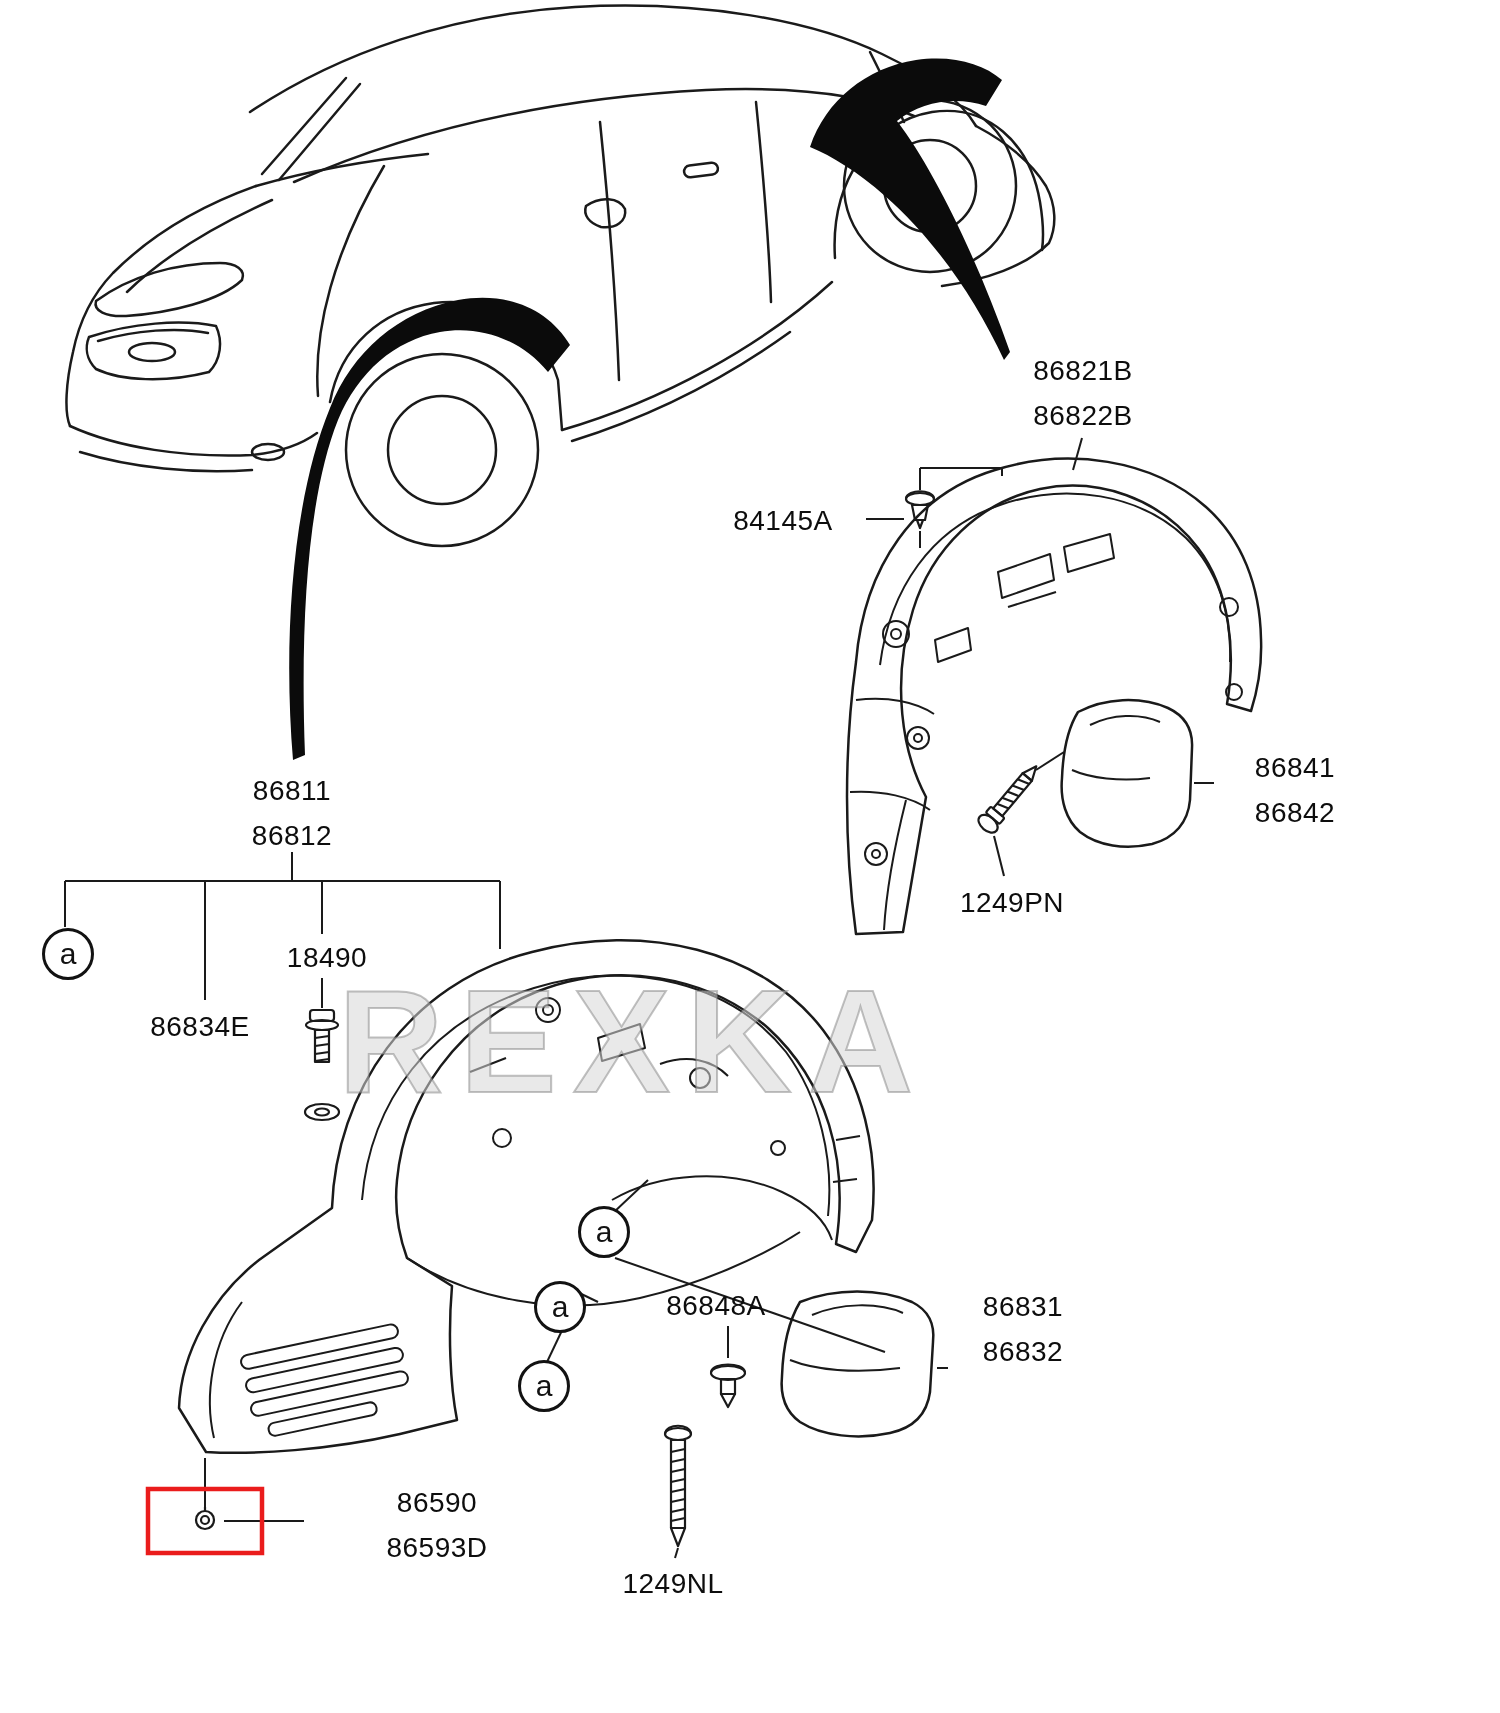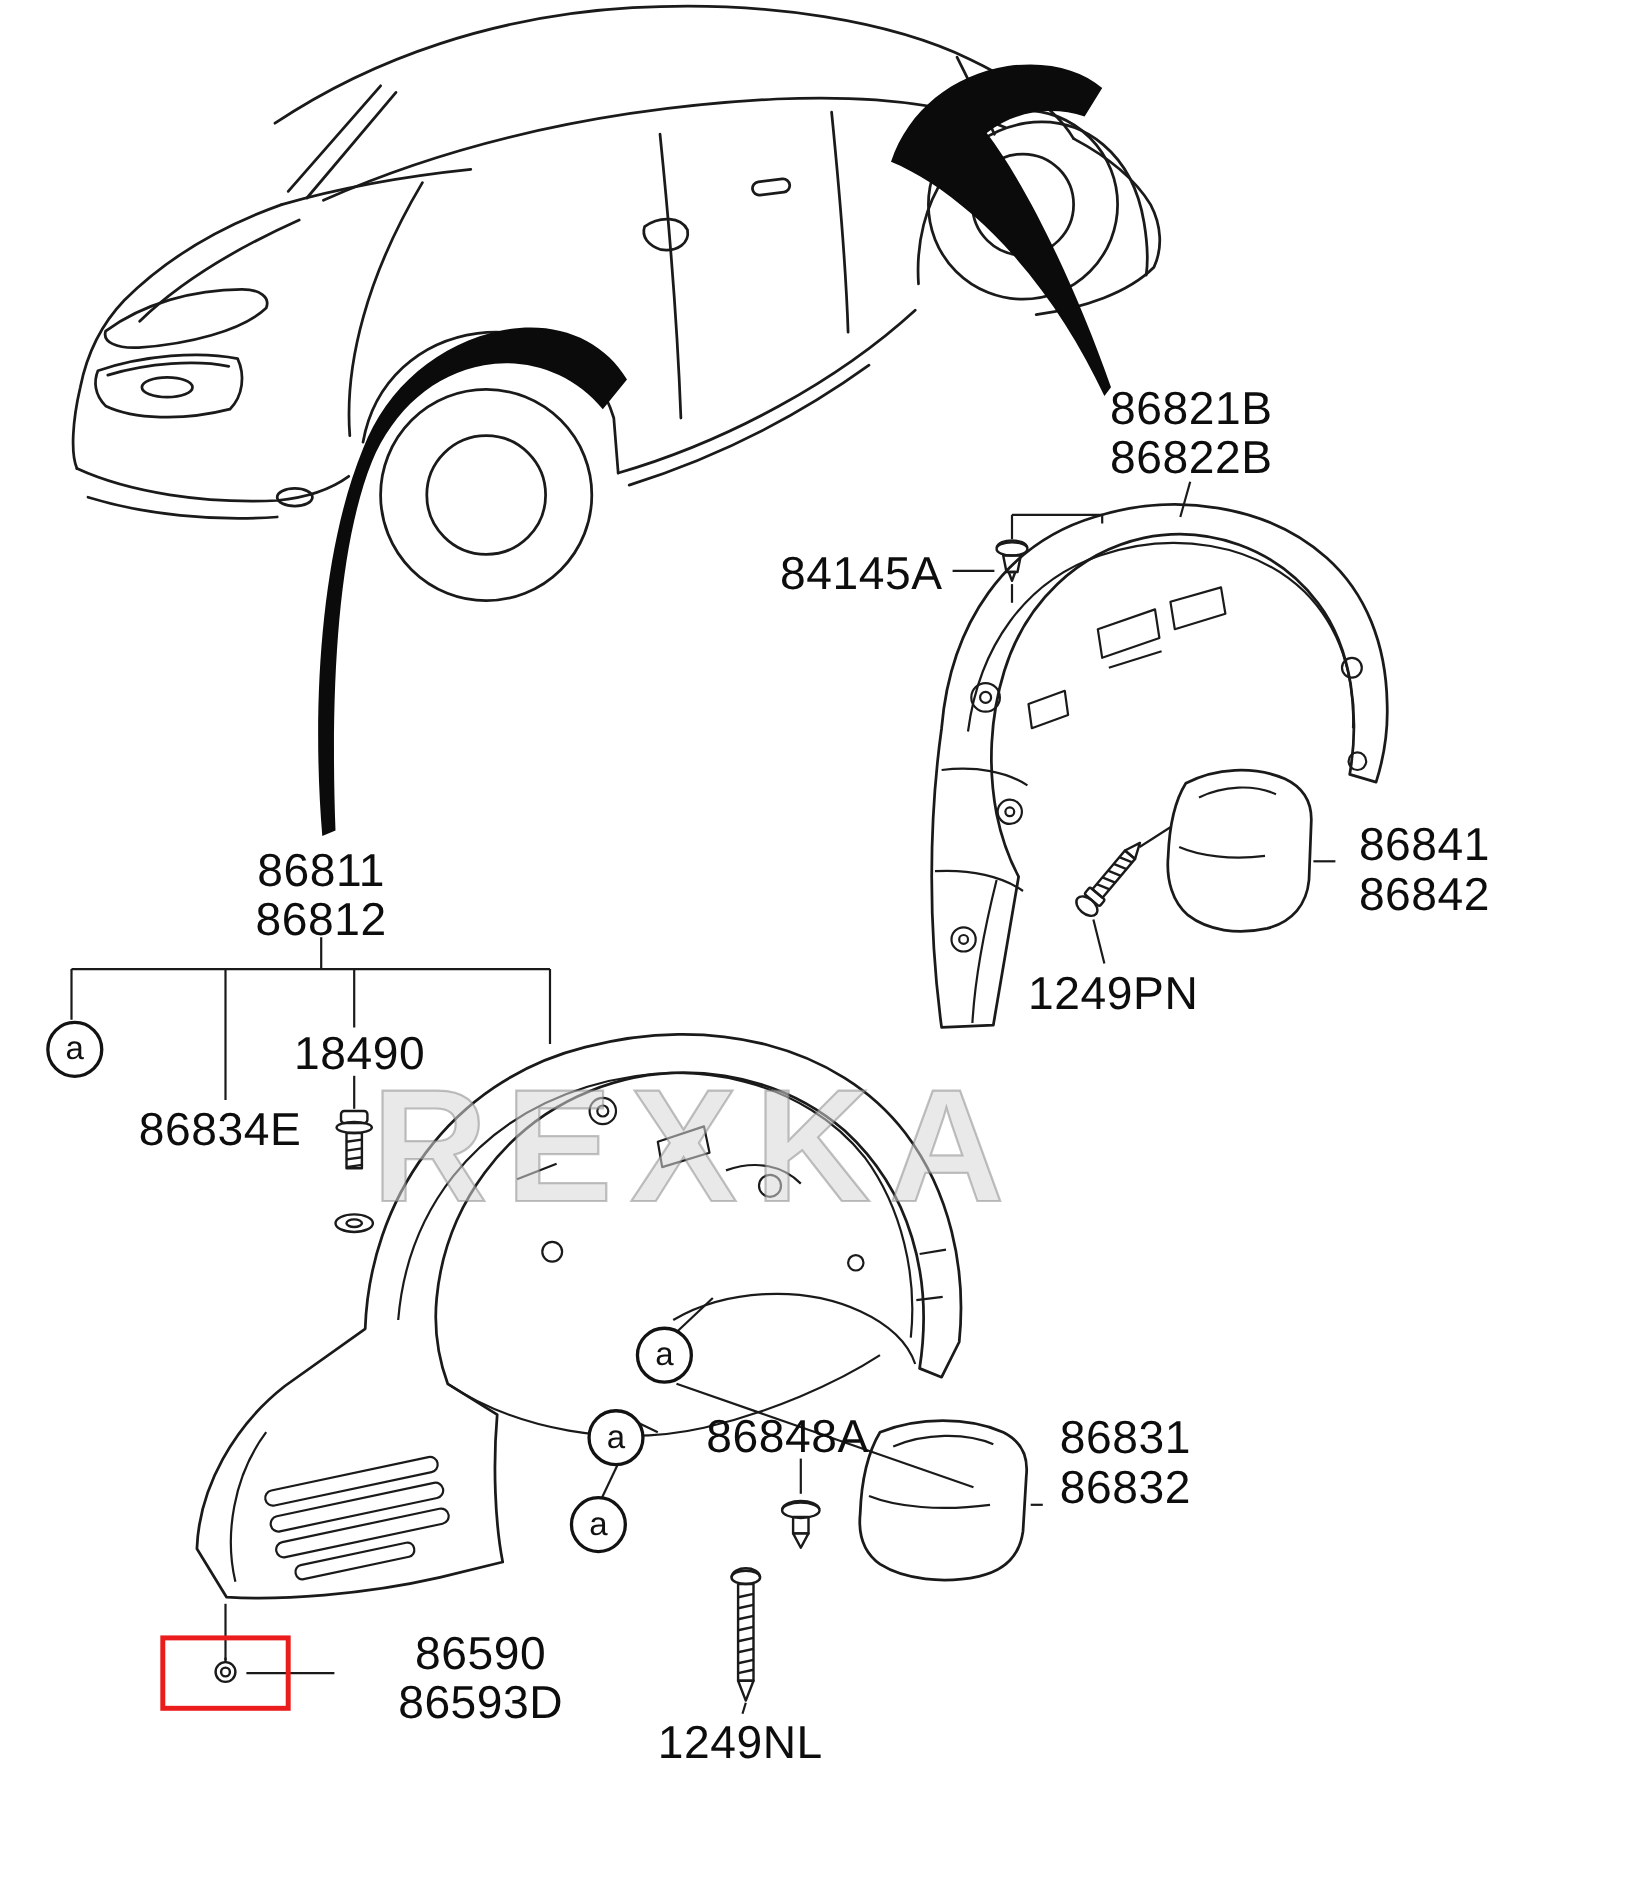--- a/index.html
+++ b/index.html
@@ -2,21 +2,21 @@
 <html><head>
 <meta charset="utf-8">
 <style>
   html,body{margin:0;padding:0;background:#fff;}
   .stage{
     position:relative;width:1500px;height:1713px;background:#ffffff;
     font-family:"Liberation Sans",sans-serif;overflow:hidden;
   }
   .stage svg{position:absolute;left:0;top:0;}
   .plabel{
-    position:absolute;font-size:42px;line-height:45px;color:#0d0d0d;
+    position:absolute;font-size:28px;line-height:45px;color:#0d0d0d;
     text-align:center;letter-spacing:.5px;white-space:nowrap;
   }
   .plabel.left{text-align:center;}
   .callout{
     position:absolute;width:46px;height:46px;border:3px solid #121212;border-radius:50%;
     background:#fff;display:flex;align-items:center;justify-content:center;
     font-size:30px;color:#121212;
   }
   .watermark{
     position:absolute;left:338px;top:962px;font-size:146px;font-weight:700;

